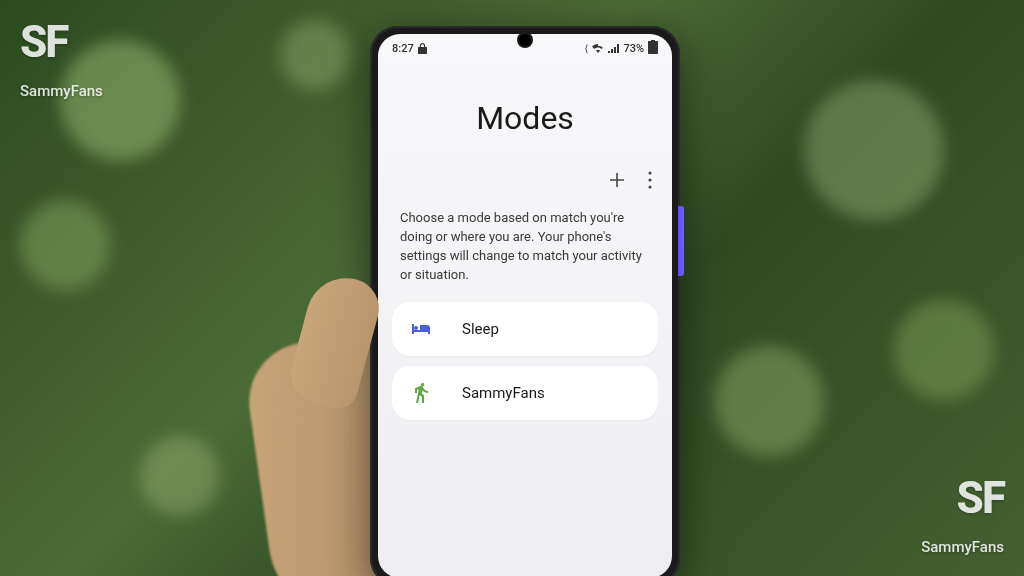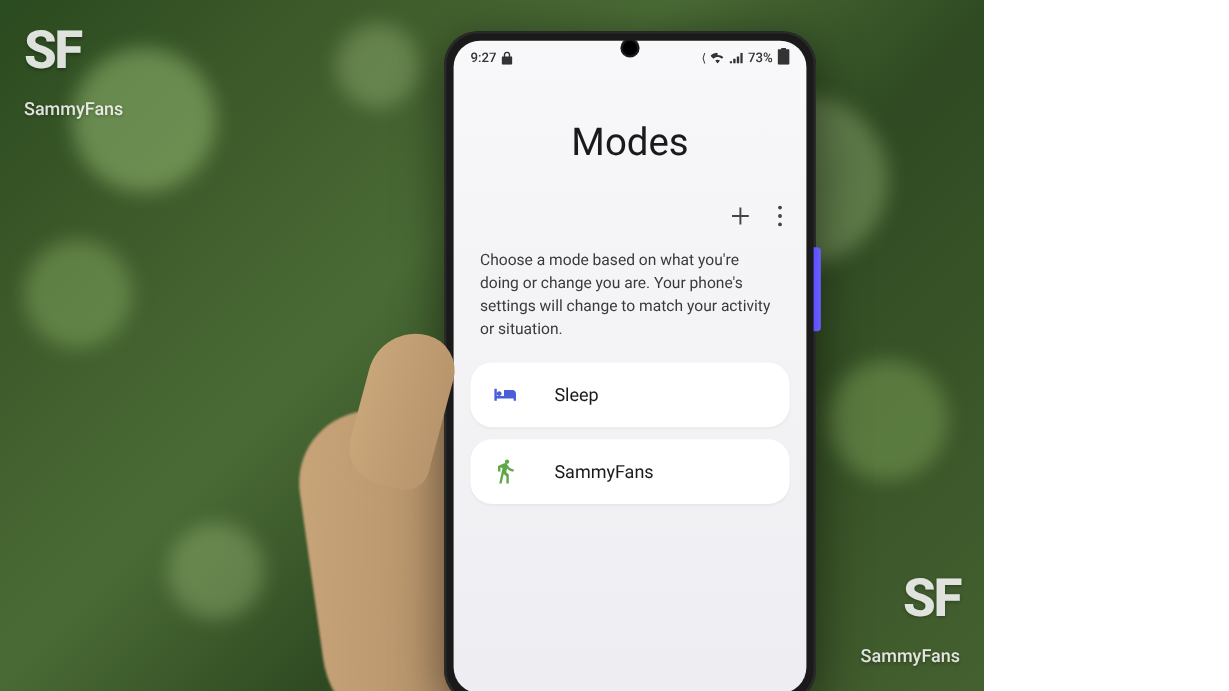--- a/index.html
+++ b/index.html
@@ -1,20 +1,20 @@
 <!DOCTYPE html>
 <html><head>
 <meta charset="utf-8">
 <style>
   * { margin: 0; padding: 0; box-sizing: border-box; }
   html, body { width: 1024px; height: 576px; overflow: hidden; font-family: -apple-system, BlinkMacSystemFont, 'Segoe UI', Roboto, sans-serif; }
   
   .scene {
     position: relative;
-    width: 820px;
+    width: 1024px;
     height: 576px;
     background: linear-gradient(135deg, #2a4a1f 0%, #3d5a2a 20%, #4a6b35 40%, #2f4a22 60%, #3a5528 80%, #456030 100%);
     overflow: hidden;
   }
   
   .bokeh { position: absolute; border-radius: 50%; filter: blur(8px); }
   .b1 { width: 120px; height: 120px; background: rgba(180,220,140,0.4); top: 40px; left: 60px; }
   .b2 { width: 90px; height: 90px; background: rgba(160,200,120,0.35); top: 200px; left: 20px; }
   .b3 { width: 140px; height: 140px; background: rgba(200,230,160,0.3); top: 80px; right: 80px; }
   .b4 { width: 100px; height: 100px; background: rgba(140,180,100,0.4); top: 300px; right: 30px; }
@@ -175,21 +175,21 @@
   <div class="hand"></div>
   <div class="thumb"></div>
 
   <div class="phone">
     <div class="phone-button"></div>
     <div class="camera"></div>
     <div class="screen">
 
       <div class="status-bar">
         <div class="status-left">
-          <span>9:27</span>
+          <span>8:27</span>
           <span class="lock-icon">
             <svg width="9" height="11" viewBox="0 0 9 11">
                 <path fill="#333" d="M4.5 0C3 0 1.8 1.2 1.8 2.7V4H1C.4 4 0 4.4 0 5v5c0 .6.4 1 1 1h7c.6 0 1-.4 1-1V5c0-.6-.4-1-1-1h-.8V2.7C7.2 1.2 6 0 4.5 0zm0 1.2c.8 0 1.5.7 1.5 1.5V4H3V2.7c0-.8.7-1.5 1.5-1.5z"></path>
               </svg>
           </span>
         </div>
         <div class="status-right">
           <span style="font-size:10px;">⟨</span>
           <span class="wifi">
             <svg width="12" height="9" viewBox="0 0 12 9">
@@ -222,21 +222,21 @@
         </span>
         <span class="toolbar-icon">
           <svg width="4" height="18" viewBox="0 0 4 18">
               <circle cx="2" cy="2" r="1.6" fill="#444"></circle>
               <circle cx="2" cy="9" r="1.6" fill="#444"></circle>
               <circle cx="2" cy="16" r="1.6" fill="#444"></circle>
             </svg>
         </span>
       </div>
 
-      <div class="description">Choose a mode based on what you're doing or change you are. Your phone's settings will change to match your activity or situation.</div>
+      <div class="description">Choose a mode based on match you're doing or where you are. Your phone's settings will change to match your activity or situation.</div>
 
       <div class="mode-list">
 
         <div class="mode-item">
           <span class="mode-icon">
             <svg width="24" height="24" viewBox="0 0 24 24">
                 <path fill="#4a5fd9" d="M3 7v10h2v-2h14v2h2v-6c0-1.7-1.3-3-3-3h-7v5H5V7H3zm4 2c-1.1 0-2 .9-2 2s.9 2 2 2 2-.9 2-2-.9-2-2-2z"></path>
               </svg>
           </span>
           <span class="mode-label">Sleep</span>

